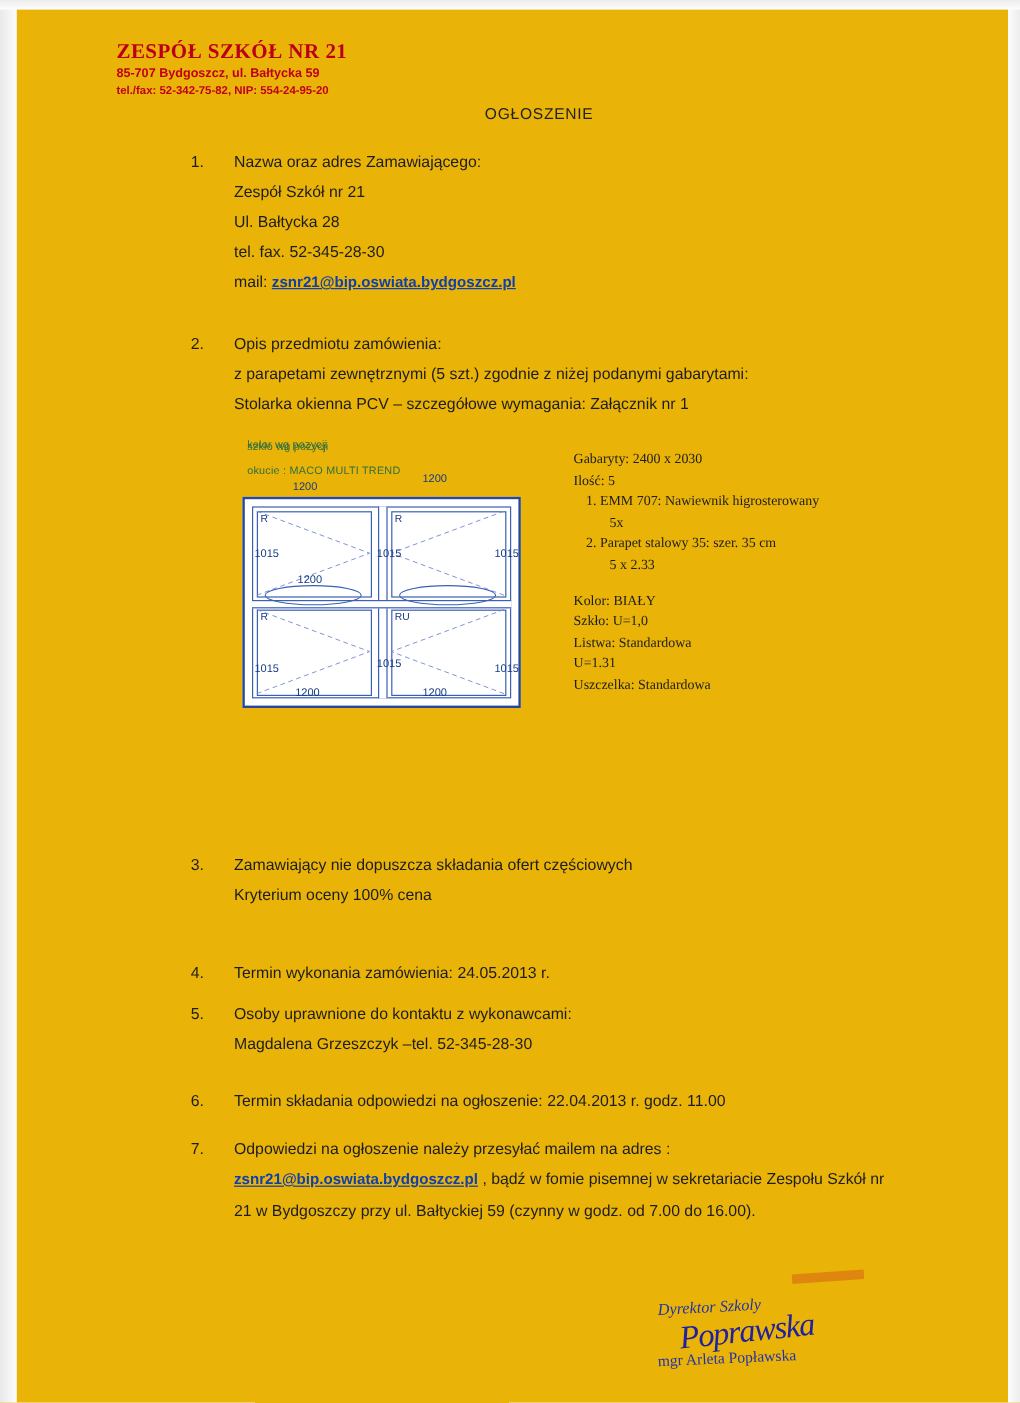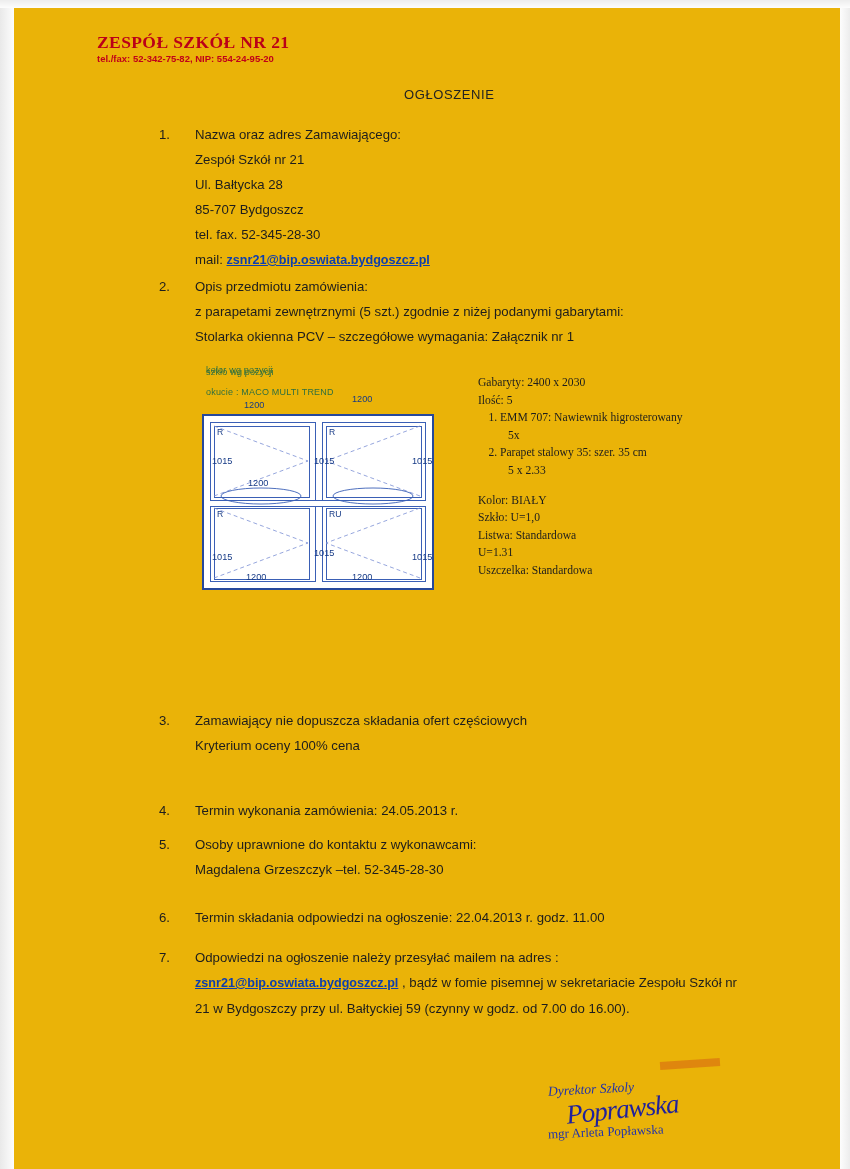--- a/index.html
+++ b/index.html
@@ -248,32 +248,32 @@
 </head>
 <body>
 
 <div class="page">
   <div class="scan-edge-left"></div>
   <div class="scan-edge-right"></div>
   <div class="scan-edge-top"></div>
 
   <div class="letterhead">
     <div class="org">ZESPÓŁ SZKÓŁ NR 21</div>
+    <div class="addr">85-707 Bydgoszcz, ul. Bałtycka 59</div>
     <div class="contact">tel./fax: 52-342-75-82, NIP: 554-24-95-20</div>
   </div>
 
   <div class="doc-title">OGŁOSZENIE</div>
 
   <div class="item" style="left:150px; top:122px; width:480px;">
     <span class="num">1.</span>
     <div class="body">
       <div>Nazwa oraz adres Zamawiającego:</div>
       <div>Zespół Szkół nr 21</div>
       <div>Ul. Bałtycka 28</div>
-      <div>85-707 Bydgoszcz</div>
       <div>tel. fax. 52-345-28-30</div>
       <div>
         <span>mail: </span><span class="maillink">zsnr21@bip.oswiata.bydgoszcz.pl</span>
       </div>
     </div>
   </div>
 
   <div class="item" style="left:150px; top:274px; width:600px;">
     <span class="num">2.</span>
     <div class="body">

